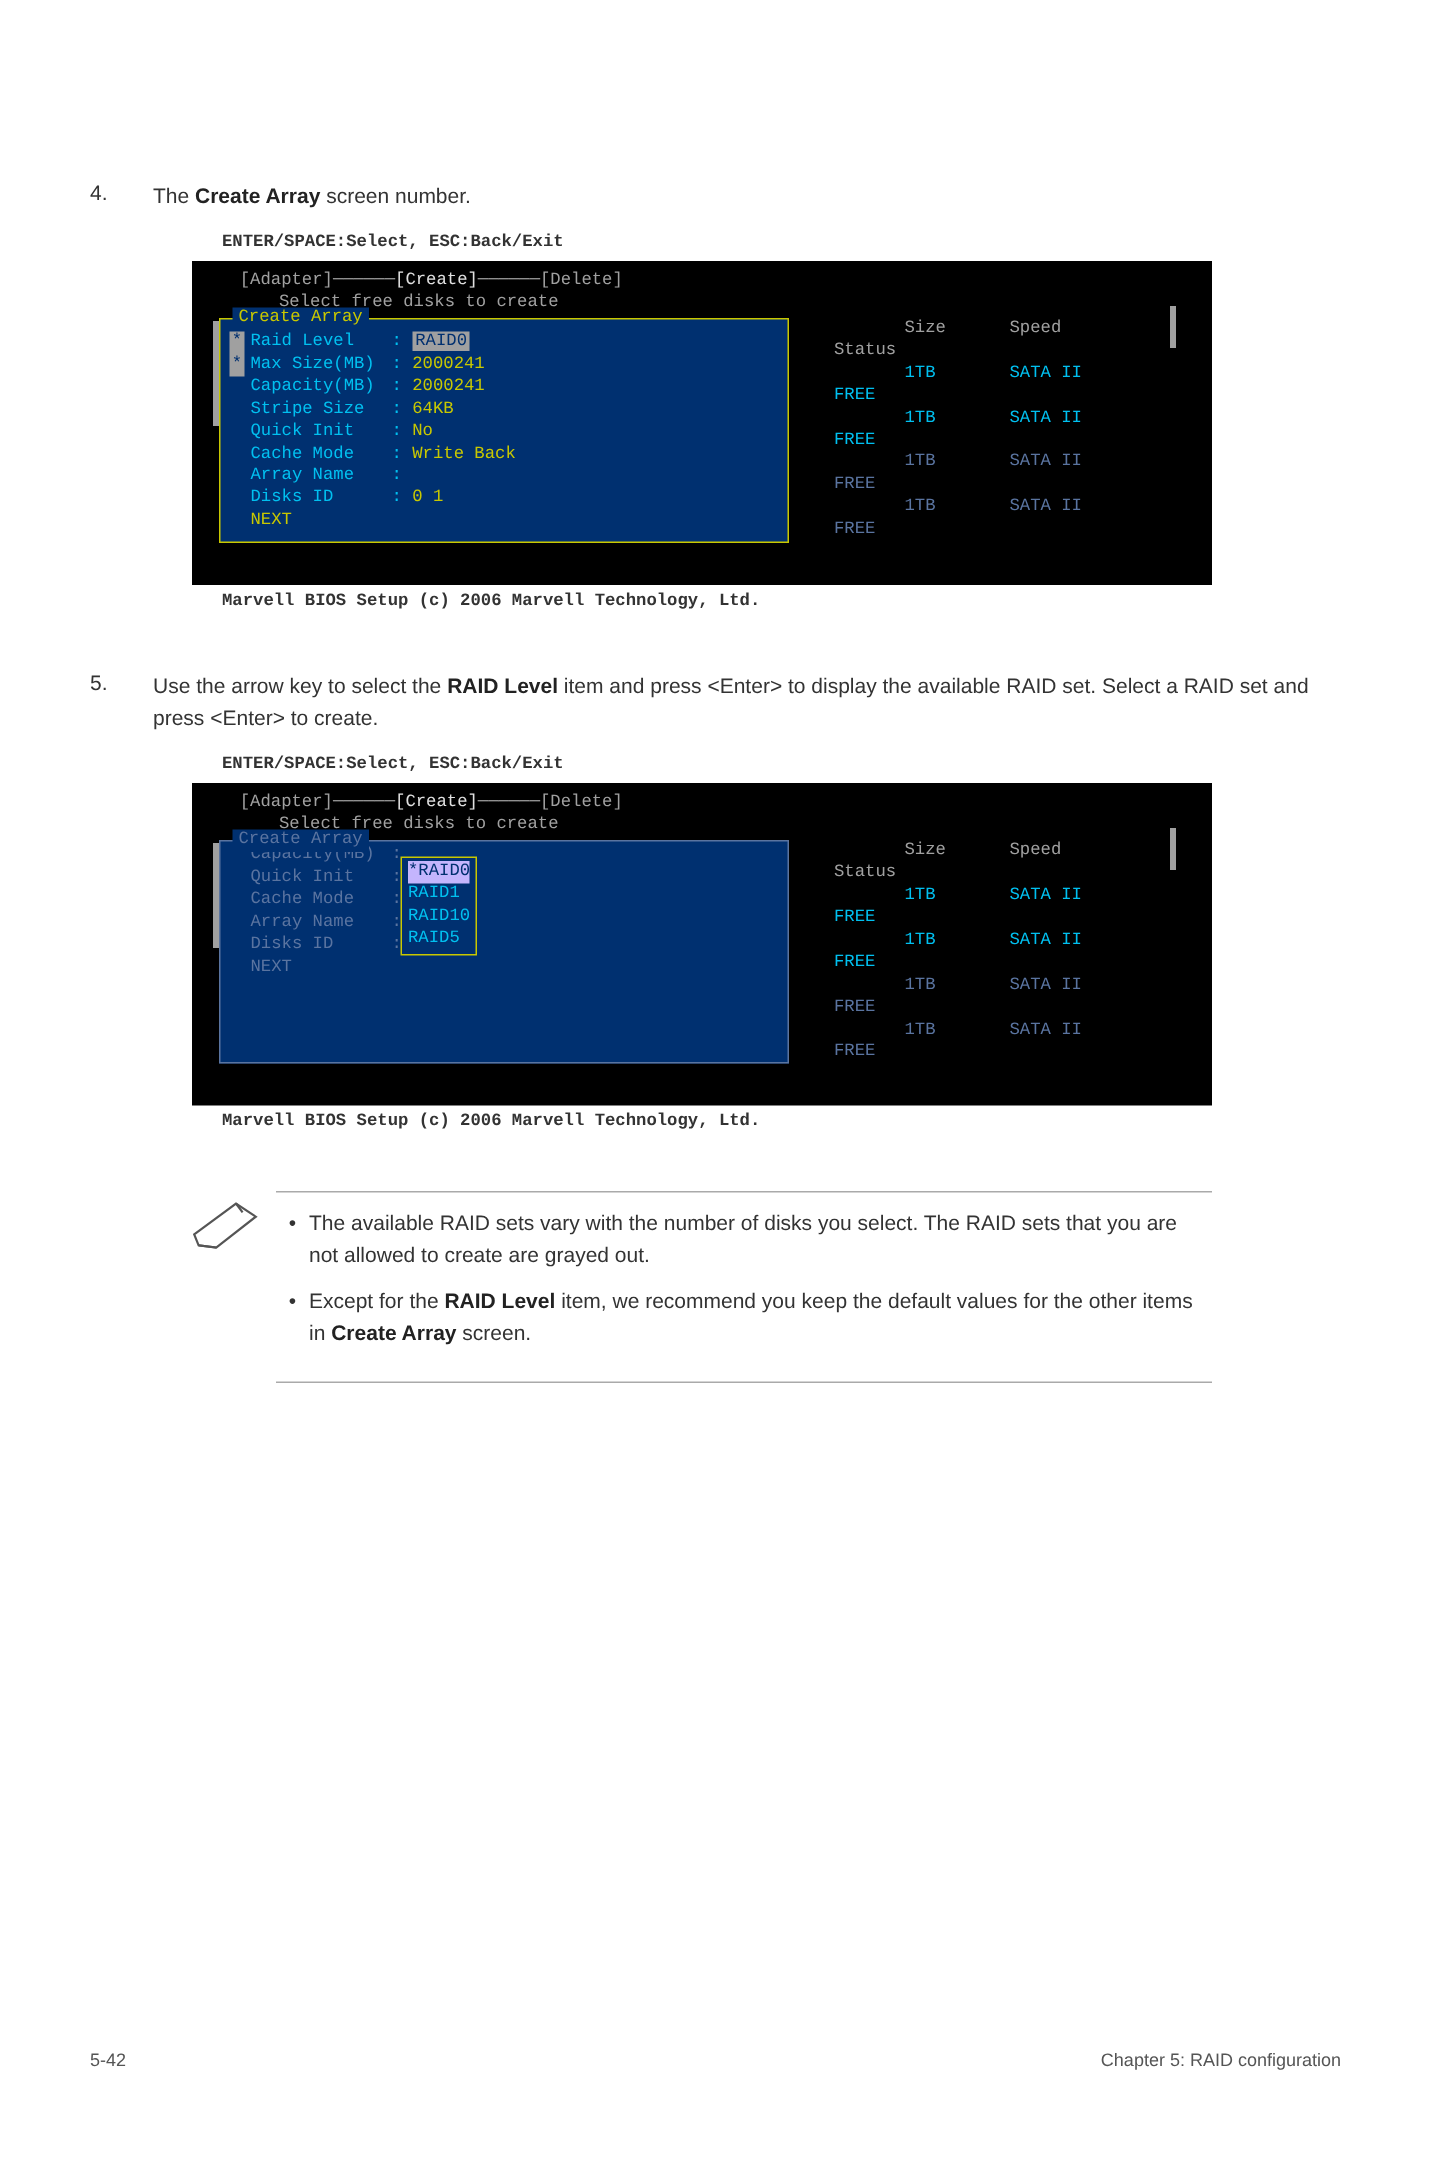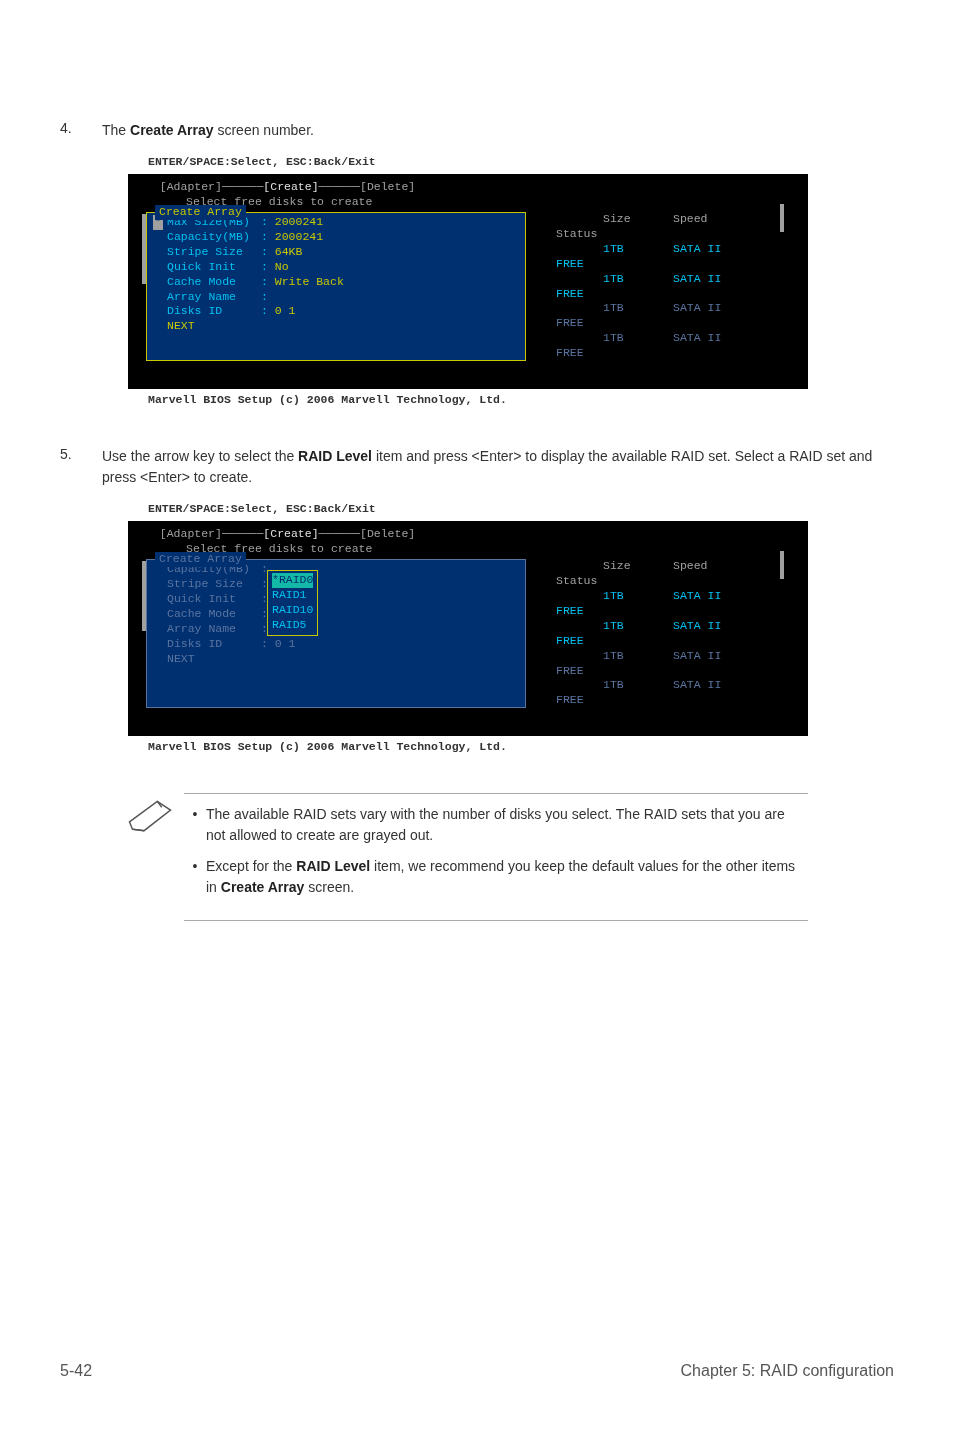--- a/index.html
+++ b/index.html
@@ -51,21 +51,21 @@
   .lbl { display:inline-block; width: 94px; }
   .val-hi { background: #a0a0a0; color: #003070; padding: 0 2px; }
   .star { background:#a0a0a0; color:#003070; display:inline-block; width:10px; text-align:center; margin-right:4px; }
   .nostar { display:inline-block; width:14px; }
   .bump { padding-top: 6px; }
   .dropdown {
     position: absolute; left: 120px; top: 10px;
     border: 1px solid #c8c800; background: #003070;
     color: #00c0f0; padding: 2px 4px; z-index: 5;
   }
-  .dropdown .sel { background: #14b8a6; color: #003070; }
+  .dropdown .sel { background: #c4b5fd; color: #003070; }
   .right { flex: 1; padding-left: 30px; color: #a0a0a0; }
   .right .th span { display:inline-block; }
   .right .td span { display:inline-block; }
   .c1 { width: 70px; margin-left: 47px; }
   .c2 { width: 100px; }
   .c3 { width: 60px; }
   .bright { color: #00c0f0; }
   .dimrow { color: #5a74a0; }
   .scroll-l, .scroll-r {
     position: absolute; width: 4px; background: #a0a0a0;
@@ -76,21 +76,21 @@
   .note-block { margin-left: 68px; width: 680px; display: flex; }
   .note-icon { flex: 0 0 56px; padding-top: 6px; }
   .note-icon svg { width: 44px; height: 34px; }
   .note-text { flex: 1; border-top: 1px solid #aaa; border-bottom: 1px solid #aaa; padding: 10px 0 12px 0; }
   .note-text ul { list-style: none; }
   .note-text li { display: flex; margin-bottom: 10px; line-height: 1.5; }
   .note-text li .bullet { width: 22px; flex: 0 0 22px; text-align: center; }
   .footer {
     position: absolute; bottom: 58px; left: 60px; right: 60px;
     display: flex; justify-content: space-between;
-    font-size: 16px; color: #555;
+    font-size: 12px; color: #555;
   }
   b { font-weight: bold; color: #222; }
 </style>
 </head>
 <body>
 
 <div class="step">
   <div class="step-num">4.</div>
   <div class="step-text">
     <span>The</span>
@@ -103,20 +103,21 @@
   <div class="bios">
     <div class="bios-title">ENTER/SPACE:Select, ESC:Back/Exit</div>
     <div class="bios-body">
       <div class="scroll-l" style="top:40px;height:70px"></div>
       <div class="scroll-r" style="top:30px;height:28px"></div>
       <div class="tabs">  <span>[Adapter]</span>──────<span class="tab-on">[Create]</span>──────<span>[Delete]</span></div>
       <div class="subtitle">Select free disks to create</div>
       <div class="cols">
         <div class="left">
           <span class="panel-title">Create Array</span>
+          <div class="row bump"><span class="star">*</span><span class="lbl">Raid Level</span><span>: </span><span class="val-hi">RAID0</span></div>
           <div class="row"><span class="star">*</span><span class="lbl">Max Size(MB)</span><span>: </span><span class="y">2000241</span></div>
           <div class="row"><span class="nostar"></span><span class="lbl">Capacity(MB)</span><span>: </span><span class="y">2000241</span></div>
           <div class="row"><span class="nostar"></span><span class="lbl">Stripe Size</span><span>: </span><span class="y">64KB</span></div>
           <div class="row"><span class="nostar"></span><span class="lbl">Quick Init</span><span>: </span><span class="y">No</span></div>
           <div class="row"><span class="nostar"></span><span class="lbl">Cache Mode</span><span>: </span><span class="y">Write Back</span></div>
           <div class="row"><span class="nostar"></span><span class="lbl">Array Name</span><span>: </span><span class="y"></span></div>
           <div class="row"><span class="nostar"></span><span class="lbl">Disks ID</span><span>: </span><span class="y">0 1</span></div>
           <div class="row y"><span class="nostar"></span><span>NEXT</span></div>
         </div>
         <div class="right">
@@ -152,21 +153,20 @@
       <div class="cols">
         <div class="left dim">
           <span class="panel-title">Create Array</span>
           <div class="dropdown">
             <div class="sel">*RAID0</div>
             <div> RAID1</div>
             <div> RAID10</div>
             <div> RAID5</div>
           </div>
           <div class="row"><span class="nostar"></span><span class="lbl">Capacity(MB)</span><span>:</span></div>
-          <div class="row"><span class="nostar"></span><span class="lbl">Stripe Size</span><span>:</span></div>
           <div class="row"><span class="nostar"></span><span class="lbl">Quick Init</span><span>:</span></div>
           <div class="row"><span class="nostar"></span><span class="lbl">Cache Mode</span><span>:</span></div>
           <div class="row"><span class="nostar"></span><span class="lbl">Array Name</span><span>: </span></div>
           <div class="row"><span class="nostar"></span><span class="lbl">Disks ID</span><span>: </span><span>0 1</span></div>
           <div class="row"><span class="nostar"></span><span>NEXT</span></div>
         </div>
         <div class="right">
           <div class="th"><span class="c1">Size</span><span class="c2">Speed</span><span class="c3">Status</span></div>
           <div class="td bright"><span class="c1">1TB</span><span class="c2">SATA II</span><span class="c3">FREE</span></div>
           <div class="td bright"><span class="c1">1TB</span><span class="c2">SATA II</span><span class="c3">FREE</span></div>

